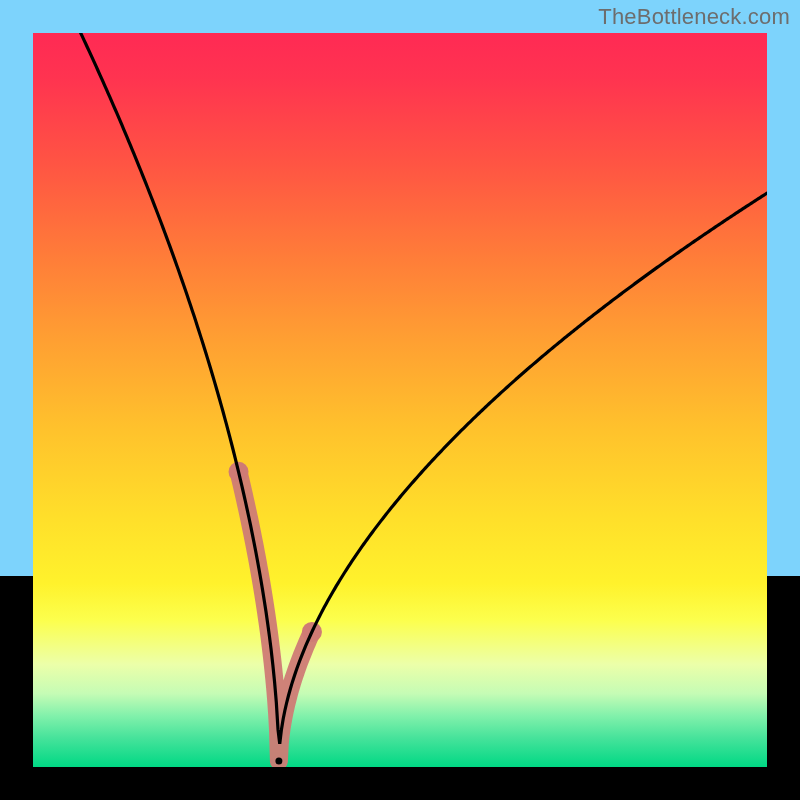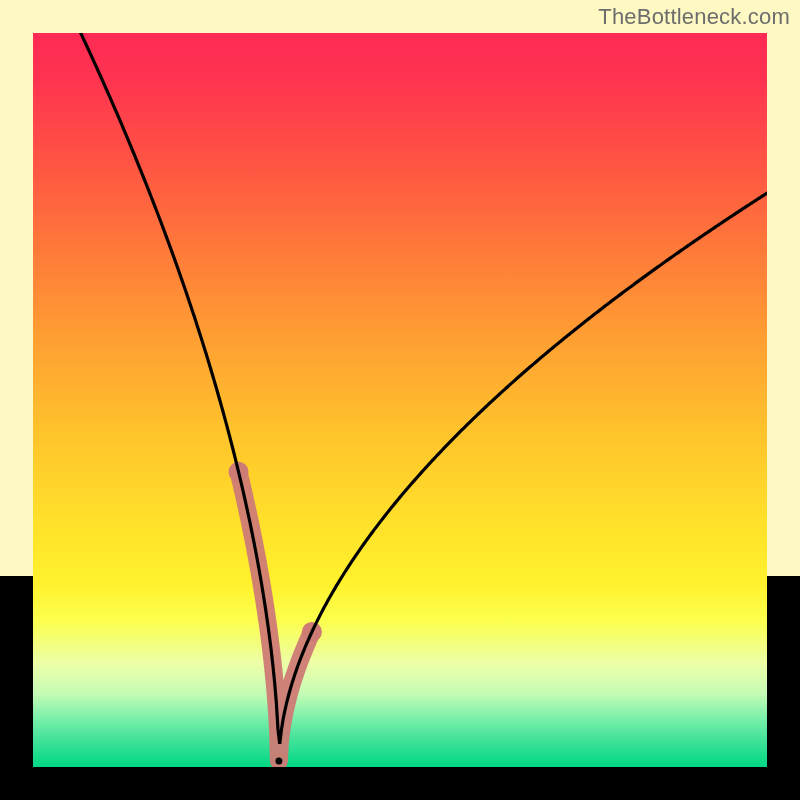--- a/index.html
+++ b/index.html
@@ -7,21 +7,21 @@
     padding: 0;
     width: 800px;
     height: 800px;
     background: #000;
     overflow: hidden;
   }
   .frame {
     position: relative;
     width: 800px;
     height: 576px;
-    background: #fef9c3;
+    background: #7dd3fc;
   }
   .attribution {
     position: absolute;
     top: 4px;
     right: 10px;
     font-family: Arial, Helvetica, sans-serif;
     font-size: 22px;
     color: #6d6d6d;
     letter-spacing: 0.2px;
     z-index: 50;

